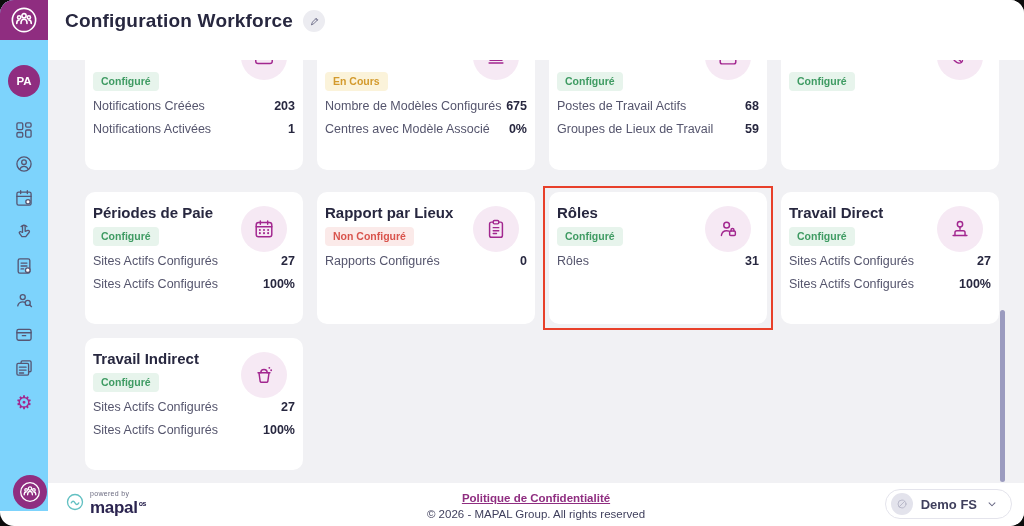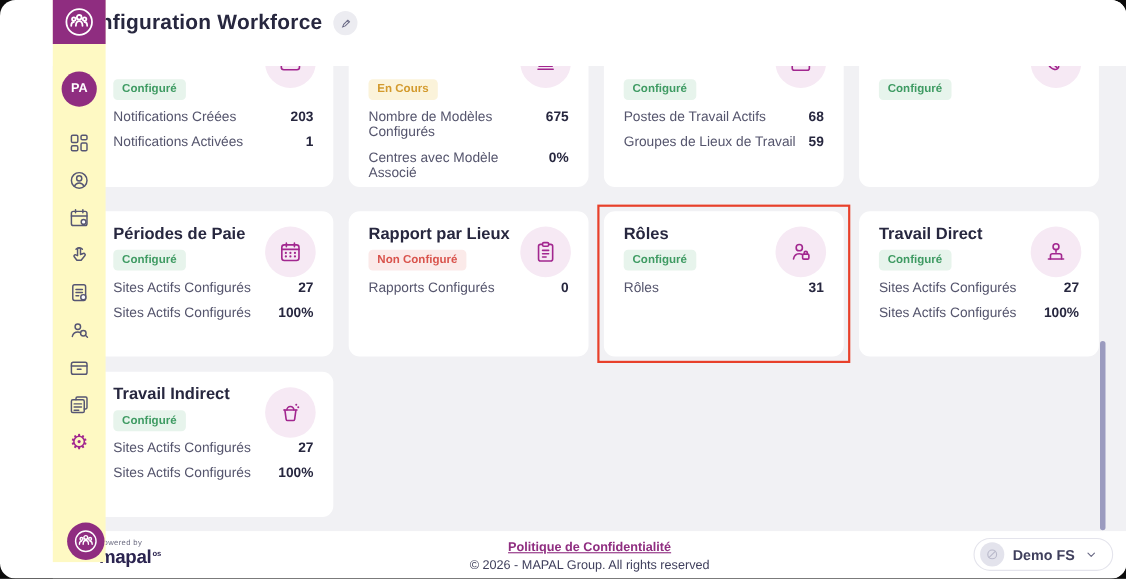--- a/index.html
+++ b/index.html
@@ -1,19 +1,19 @@
 <!DOCTYPE html>
 <html><head>
 <meta charset="utf-8">
 <style>
   html,body{margin:0;padding:0;background:#0c0c0c;font-family:"Liberation Sans",sans-serif;}
   .app{position:relative;width:1024px;height:526px;background:#fff;border-radius:14px;overflow:hidden;}
 
   
-  .sidebar{position:absolute;left:0;top:0;bottom:15px;width:48px;background:#fef9c3;z-index:6;margin-left:48px;}
+  .sidebar{position:absolute;left:0;top:0;bottom:15px;width:48px;background:#7dd3fc;z-index:6;}
   .logo-box{width:48px;height:40px;background:#8f2d80;display:flex;align-items:center;justify-content:center;}
   .side-avatar{width:32px;height:32px;border-radius:50%;background:#8f2d80;color:#fff;font-weight:700;
     font-size:11.5px;display:flex;align-items:center;justify-content:center;margin:25px auto 0;cursor:pointer;}
   .side-icons{display:flex;flex-direction:column;align-items:center;gap:12px;margin-top:22px;}
   .side-icon{width:22px;height:22px;display:flex;align-items:center;justify-content:center;cursor:pointer;}
   .side-icon svg{stroke:#565673;fill:none;stroke-width:1.6;stroke-linecap:round;stroke-linejoin:round;}
   .gear-glyph{font-size:19px;color:#a2278f;line-height:1;}
   .bottom-avatar{position:absolute;left:13px;bottom:2px;width:34px;height:34px;border-radius:50%;
     background:#8f2d80;display:flex;align-items:center;justify-content:center;cursor:pointer;}
 
@@ -26,21 +26,21 @@
   .breadcrumb{display:flex;gap:9px;margin:4px 0 0 17px;font-size:12.5px;color:#4c4c66;}
   .breadcrumb .crumb-link{cursor:pointer;}
 
   
   .content{position:absolute;left:48px;right:0;top:60px;bottom:43px;background:#f1f1f4;overflow:hidden;}
   .cards-row{display:grid;grid-template-columns:repeat(4,1fr);gap:14px;padding:0 25px 0 37px;}
   .row-1{margin-top:-56px;}
   .row-2{margin-top:22px;}
   .row-3{margin-top:14px;}
   .card{position:relative;background:#fff;border-radius:10px;box-sizing:border-box;
-    padding:12px 18px;cursor:pointer;}
+    padding:12px 8px;cursor:pointer;}
   .row-1 .card{height:166px;padding-top:63px;}
   .row-2 .card,.row-3 .card{height:132px;}
   .card-title{font-size:15px;font-weight:700;color:#27273f;line-height:18px;}
   .badge{display:inline-block;margin-top:5px;font-size:10.5px;font-weight:700;
     padding:4px 8px;border-radius:4px;line-height:11px;}
   .badge.success{background:#e7f4ec;color:#3f9b63;}
   .badge.warning{background:#fbf3da;color:#d39a2d;}
   .badge.danger{background:#fbeae9;color:#d9544d;}
   .icon-circle{position:absolute;top:14px;right:16px;width:46px;height:46px;border-radius:50%;
     background:#f6e9f4;display:flex;align-items:center;justify-content:center;}

